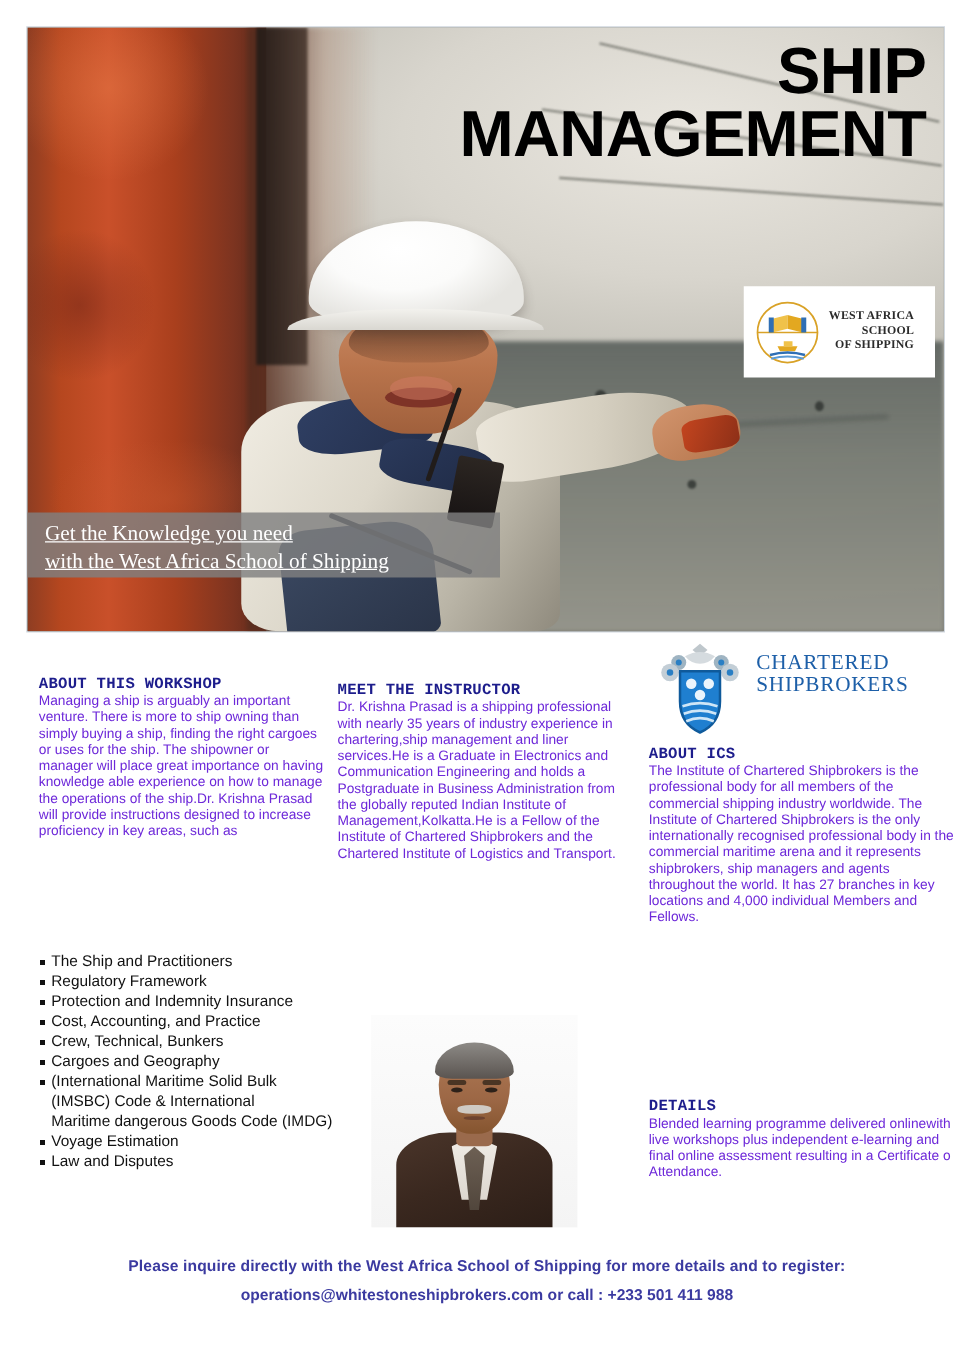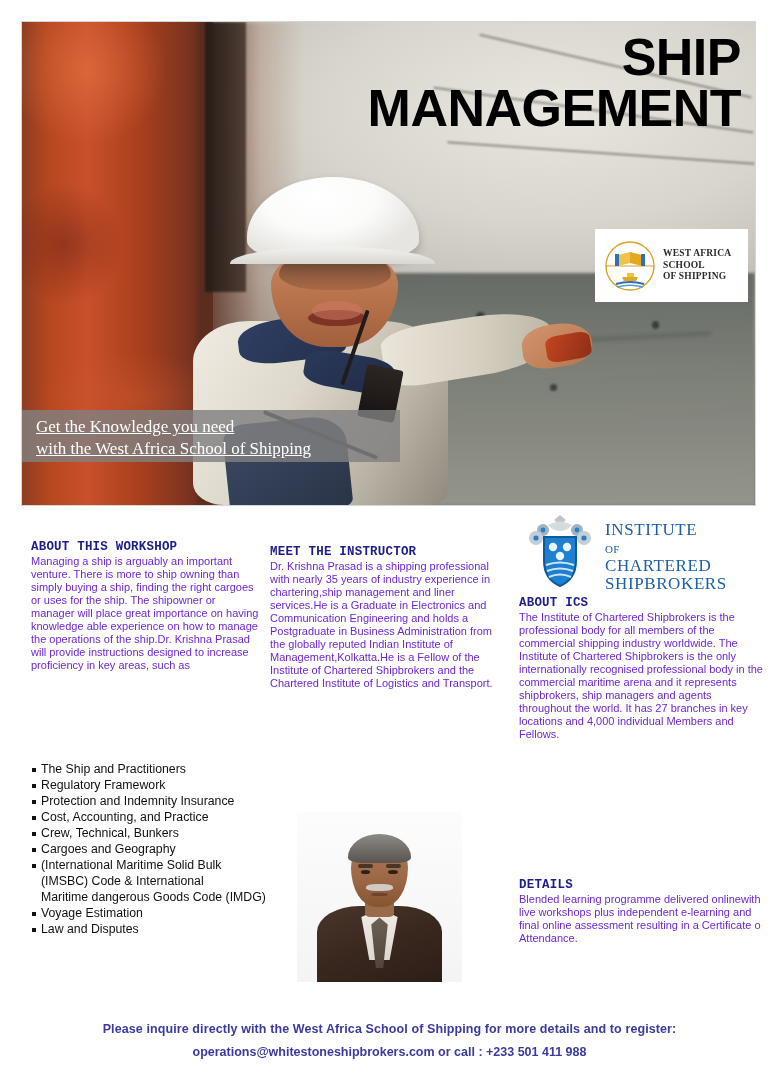--- a/index.html
+++ b/index.html
@@ -160,20 +160,21 @@
     font-size:52px;line-height:.98;
     letter-spacing:-0.5px;
     color:#000;
     transform:scaleX(1.0);
   }
   .hero-title div{white-space:nowrap;}
   .wass-box{
     position:absolute;left:573px;top:207px;width:153px;height:73px;
     background:#fff;display:flex;align-items:center;gap:6px;padding:0 8px;
     box-sizing:border-box;
+    text-align:right;
   }
   .wass-emblem{width:54px;height:54px;flex:0 0 54px;position:relative;}
   .wass-text{
     font-family:"Liberation Serif", serif;
     font-weight:bold;font-size:9.5px;line-height:1.22;color:#2b2b2b;
     letter-spacing:.2px;
   }
 
   
   .caption{
@@ -278,21 +279,21 @@
     background:#cfcac4;border-radius:40%;
   }
   .p-mouth{position:absolute;left:45%;top:47.5%;width:10%;height:1.8%;background:#6d4330;border-radius:40%;}
 
   
   .footer{
     position:absolute;left:0;top:1006px;width:779px;text-align:center;
     color:#3b3aa0;
     font-family:"Liberation Sans", sans-serif;
   }
-  .footer .l1{font-size:12.5px;font-weight:bold;letter-spacing:.1px;margin-top:16px;}
+  .footer .l1{font-size:12.5px;font-weight:bold;letter-spacing:.1px;}
   .footer .l2{font-size:12.5px;font-weight:bold;margin-top:9px;}
 </style>
 </head>
 <body>
 
 <div class="page">
 
   <div class="hero">
     <div class="hero-photo">
       <div class="bg-plate"></div>
@@ -422,21 +423,20 @@
         <path d="M21 24 L53 24 L53 48 Q53 66 37 73 Q21 66 21 48 Z" fill="none" stroke="#0f5a9b" stroke-width="2"></path>
         <path d="M23 52 Q37 47 51 52" fill="none" stroke="#cfe6f7" stroke-width="2"></path>
         <path d="M24 58 Q37 53 50 58" fill="none" stroke="#cfe6f7" stroke-width="2"></path>
         <path d="M26 64 Q37 59 48 64" fill="none" stroke="#cfe6f7" stroke-width="2"></path>
         <circle cx="30" cy="34" r="4.2" fill="#eaf4fc"></circle>
         <circle cx="44" cy="34" r="4.2" fill="#eaf4fc"></circle>
         <circle cx="37" cy="43" r="4.2" fill="#eaf4fc"></circle>
       </svg>
     </div>
     <div class="ics-words">
-      <span><span>INSTITUTE</span><span class="small">OF</span></span>
       <span>CHARTERED</span>
       <span>SHIPBROKERS</span>
     </div>
   </div>
 
   <div class="col col-right" style="top:596px">
     <h2 class="sec">ABOUT ICS</h2>
     <p class="body">The Institute of Chartered Shipbrokers is the professional body for all members of the commercial shipping industry worldwide. The Institute of Chartered Shipbrokers is the only internationally recognised professional body in the commercial maritime arena and it represents shipbrokers, ship managers and agents throughout the world. It has 27 branches in key locations and 4,000 individual Members and Fellows.</p>
   </div>
 

